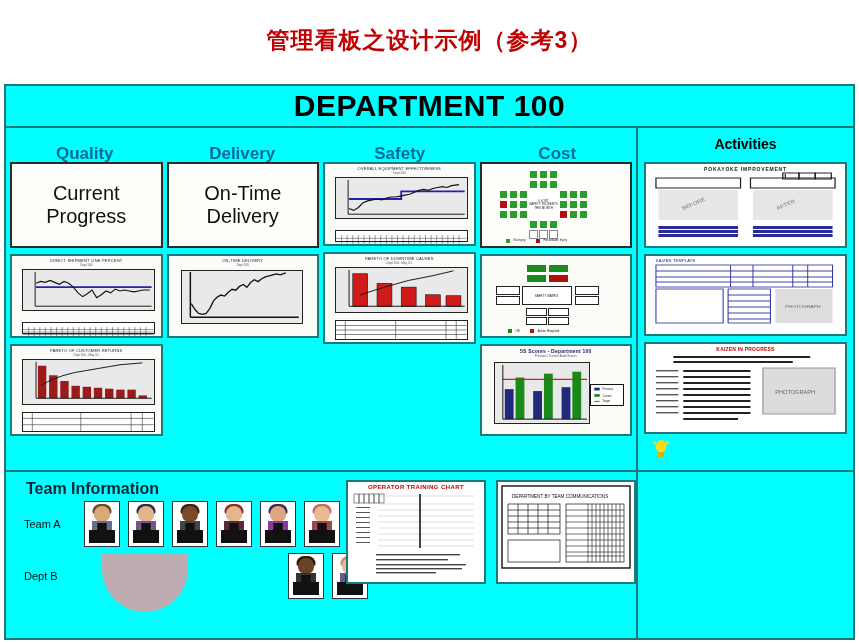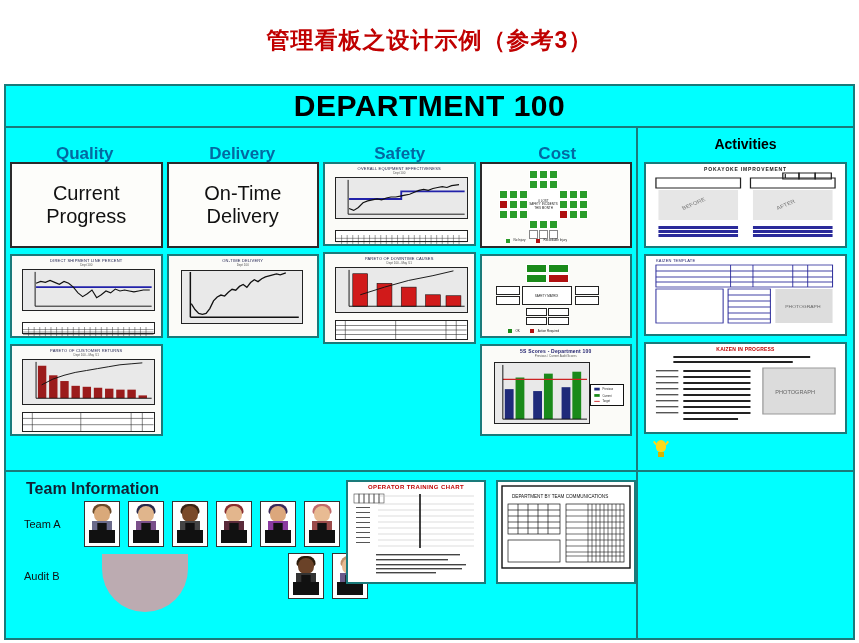--- a/index.html
+++ b/index.html
@@ -731,21 +731,21 @@
           </div>
         <div class="person">
             <div class="hair" style="background:#c06a6a;"></div>
             <div class="head" style="background:#e8bb93;"></div>
             <div class="torso" style="background:#9a4a4a;"></div>
             <div class="body"></div>
           </div>
       </div>
 
       <div class="team-row" style="padding-left:18px;">
-        <div class="team-label">Audit B</div>
+        <div class="team-label">Dept B</div>
         <div style="width:196px;"></div>
         <div class="person">
             <div class="hair" style="background:#2a1a0a;"></div>
             <div class="head" style="background:#6a4228;"></div>
             <div class="torso" style="background:#333;"></div>
             <div class="body"></div>
           </div>
         <div class="person">
             <div class="hair" style="background:#c0906a;"></div>
             <div class="head" style="background:#e8bb93;"></div>

